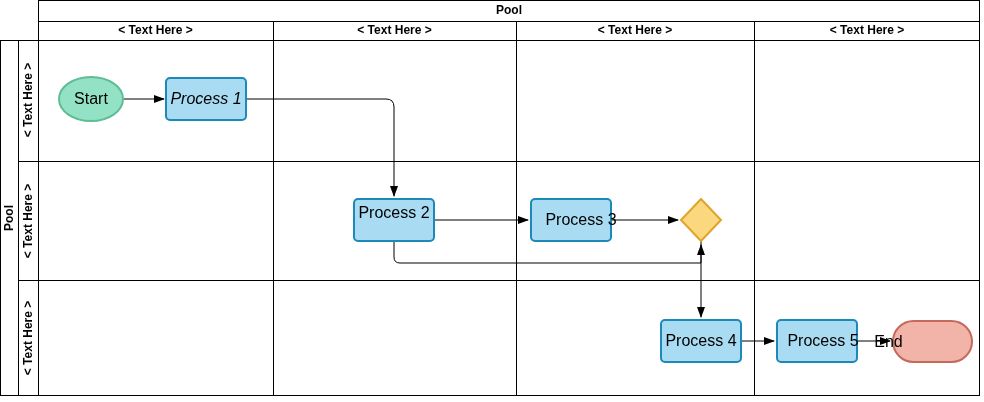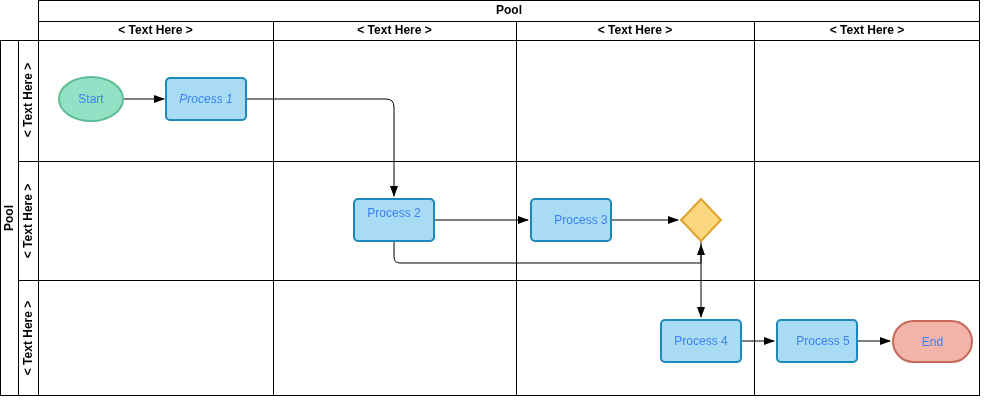--- a/index.html
+++ b/index.html
@@ -16,21 +16,21 @@
   .phase{
     top:21px;height:19px;line-height:19px;text-align:center;
     font-weight:bold;font-size:12px;
   }
   .vlabel{
     position:absolute;transform:translate(-50%,-50%) rotate(-90deg);
     white-space:nowrap;font-weight:bold;font-size:12px;color:#000;
   }
   .node-label{
     position:absolute;display:flex;align-items:center;justify-content:center;
-    font-size:12px;color:#3b82f6;
+    font-size:16px;color:#000000;
   }
 </style>
 </head>
 <body>
 
 <div class="canvas">
 
   <svg width="984" height="402" viewBox="0 0 984 402">
     <defs>
       <marker id="arrow" viewBox="0 0 12 10" markerWidth="12" markerHeight="10" refX="10" refY="5" orient="auto" markerUnits="userSpaceOnUse">
@@ -86,15 +86,15 @@
   <div class="vlabel" style="left:28px;top:100px;">&lt; Text Here &gt;</div>
   <div class="vlabel" style="left:28px;top:221px;">&lt; Text Here &gt;</div>
   <div class="vlabel" style="left:28px;top:338px;">&lt; Text Here &gt;</div>
 
   <div class="node-label" style="left:59px;top:77px;width:64px;height:44px;">Start</div>
   <div class="node-label" style="left:166px;top:78px;width:80px;height:42px;font-style:italic;">Process 1</div>
   <div class="node-label" style="left:354px;top:199px;width:80px;height:27px;">Process 2</div>
   <div class="node-label" style="left:531px;top:199px;width:100px;height:42px;">Process 3</div>
   <div class="node-label" style="left:661px;top:320px;width:80px;height:42px;">Process 4</div>
   <div class="node-label" style="left:777px;top:320px;width:92px;height:42px;">Process 5</div>
-  <div class="node-label" style="left:893px;top:321px;width:79px;height:42px;">End</div>
+  <div class="node-label" style="left:849px;top:321px;width:79px;height:42px;">End</div>
 
 </div>
 
 </body></html>

